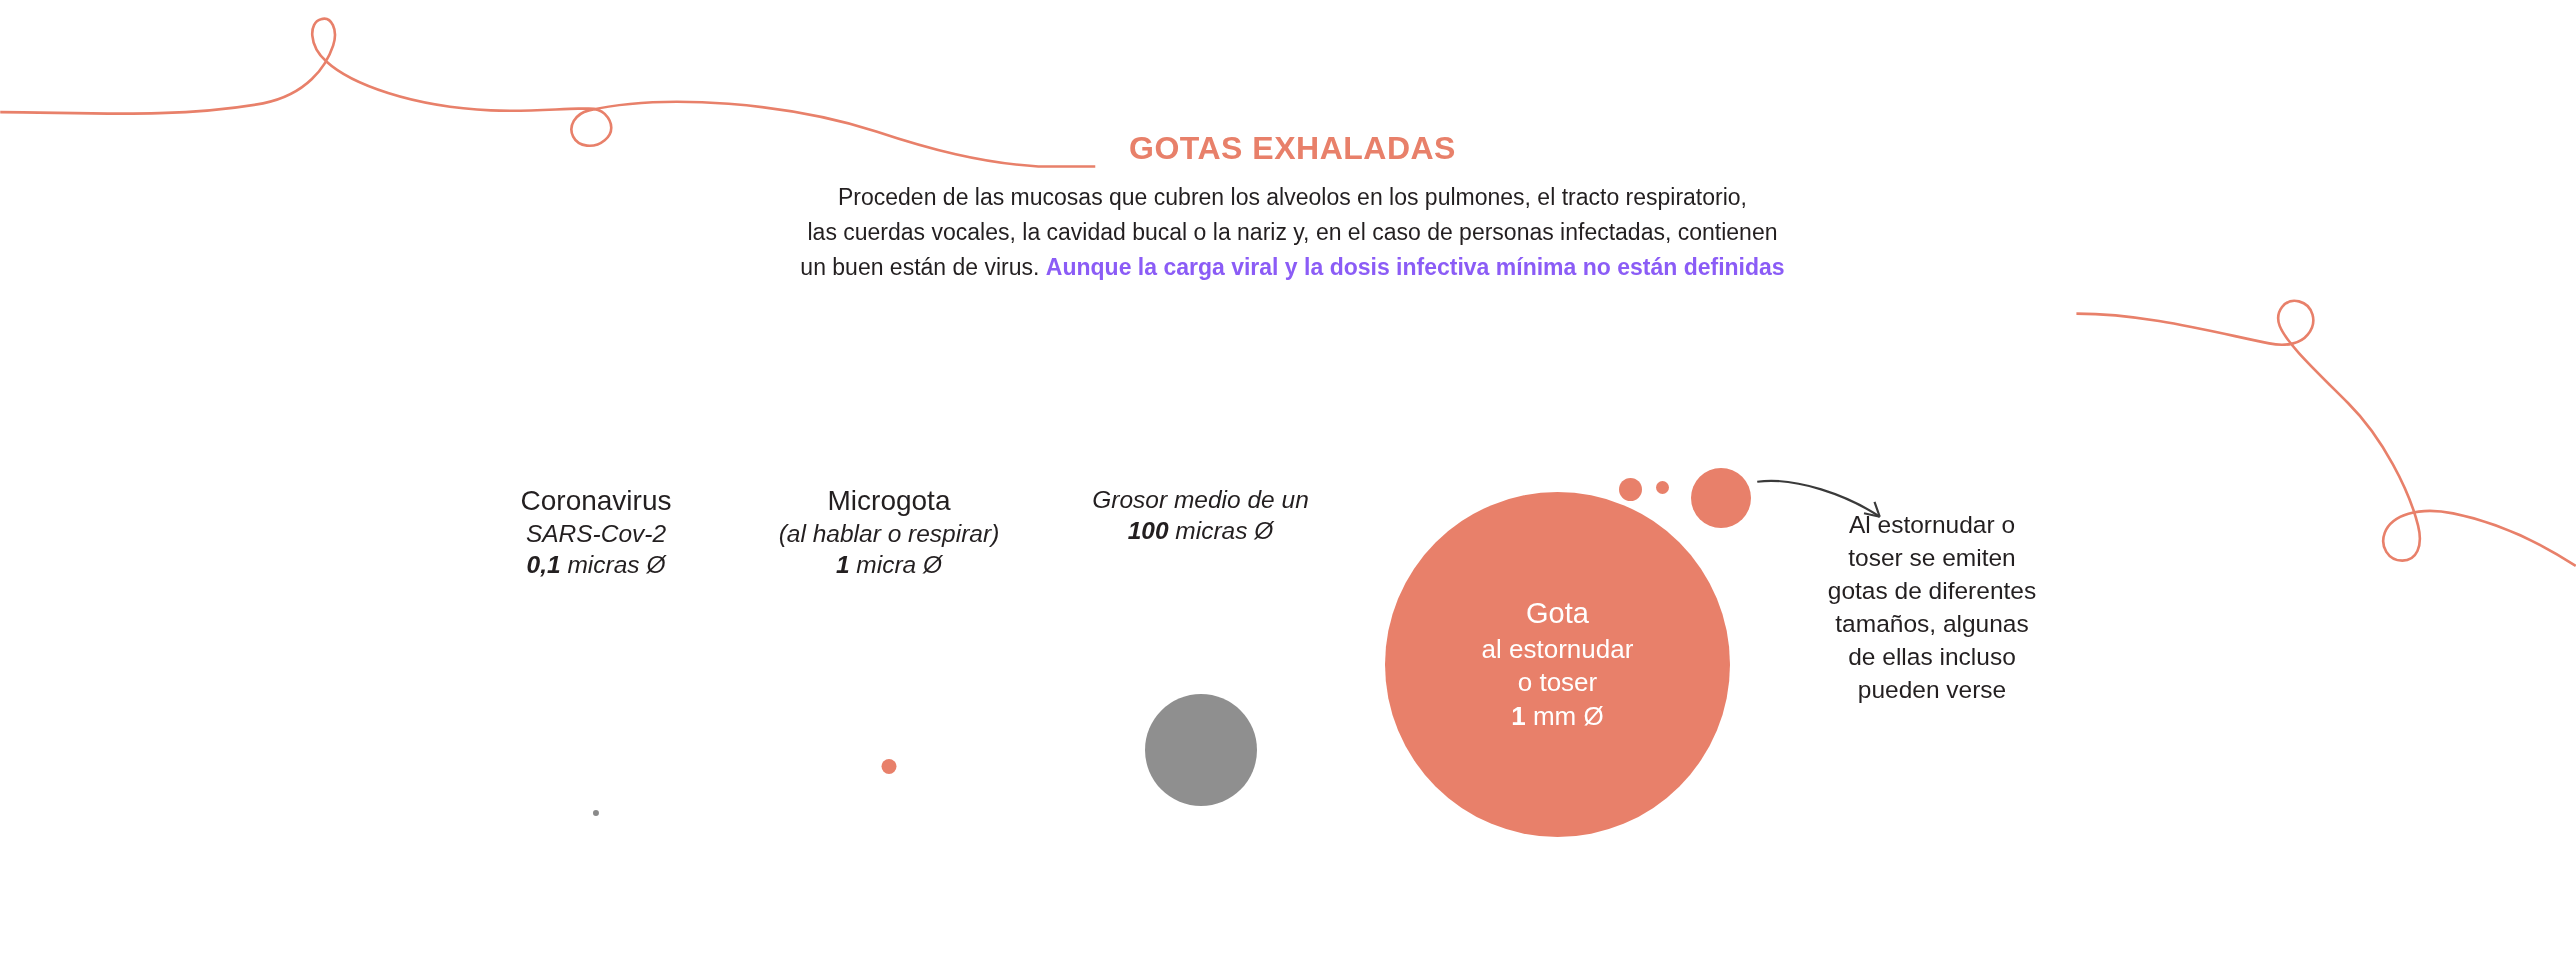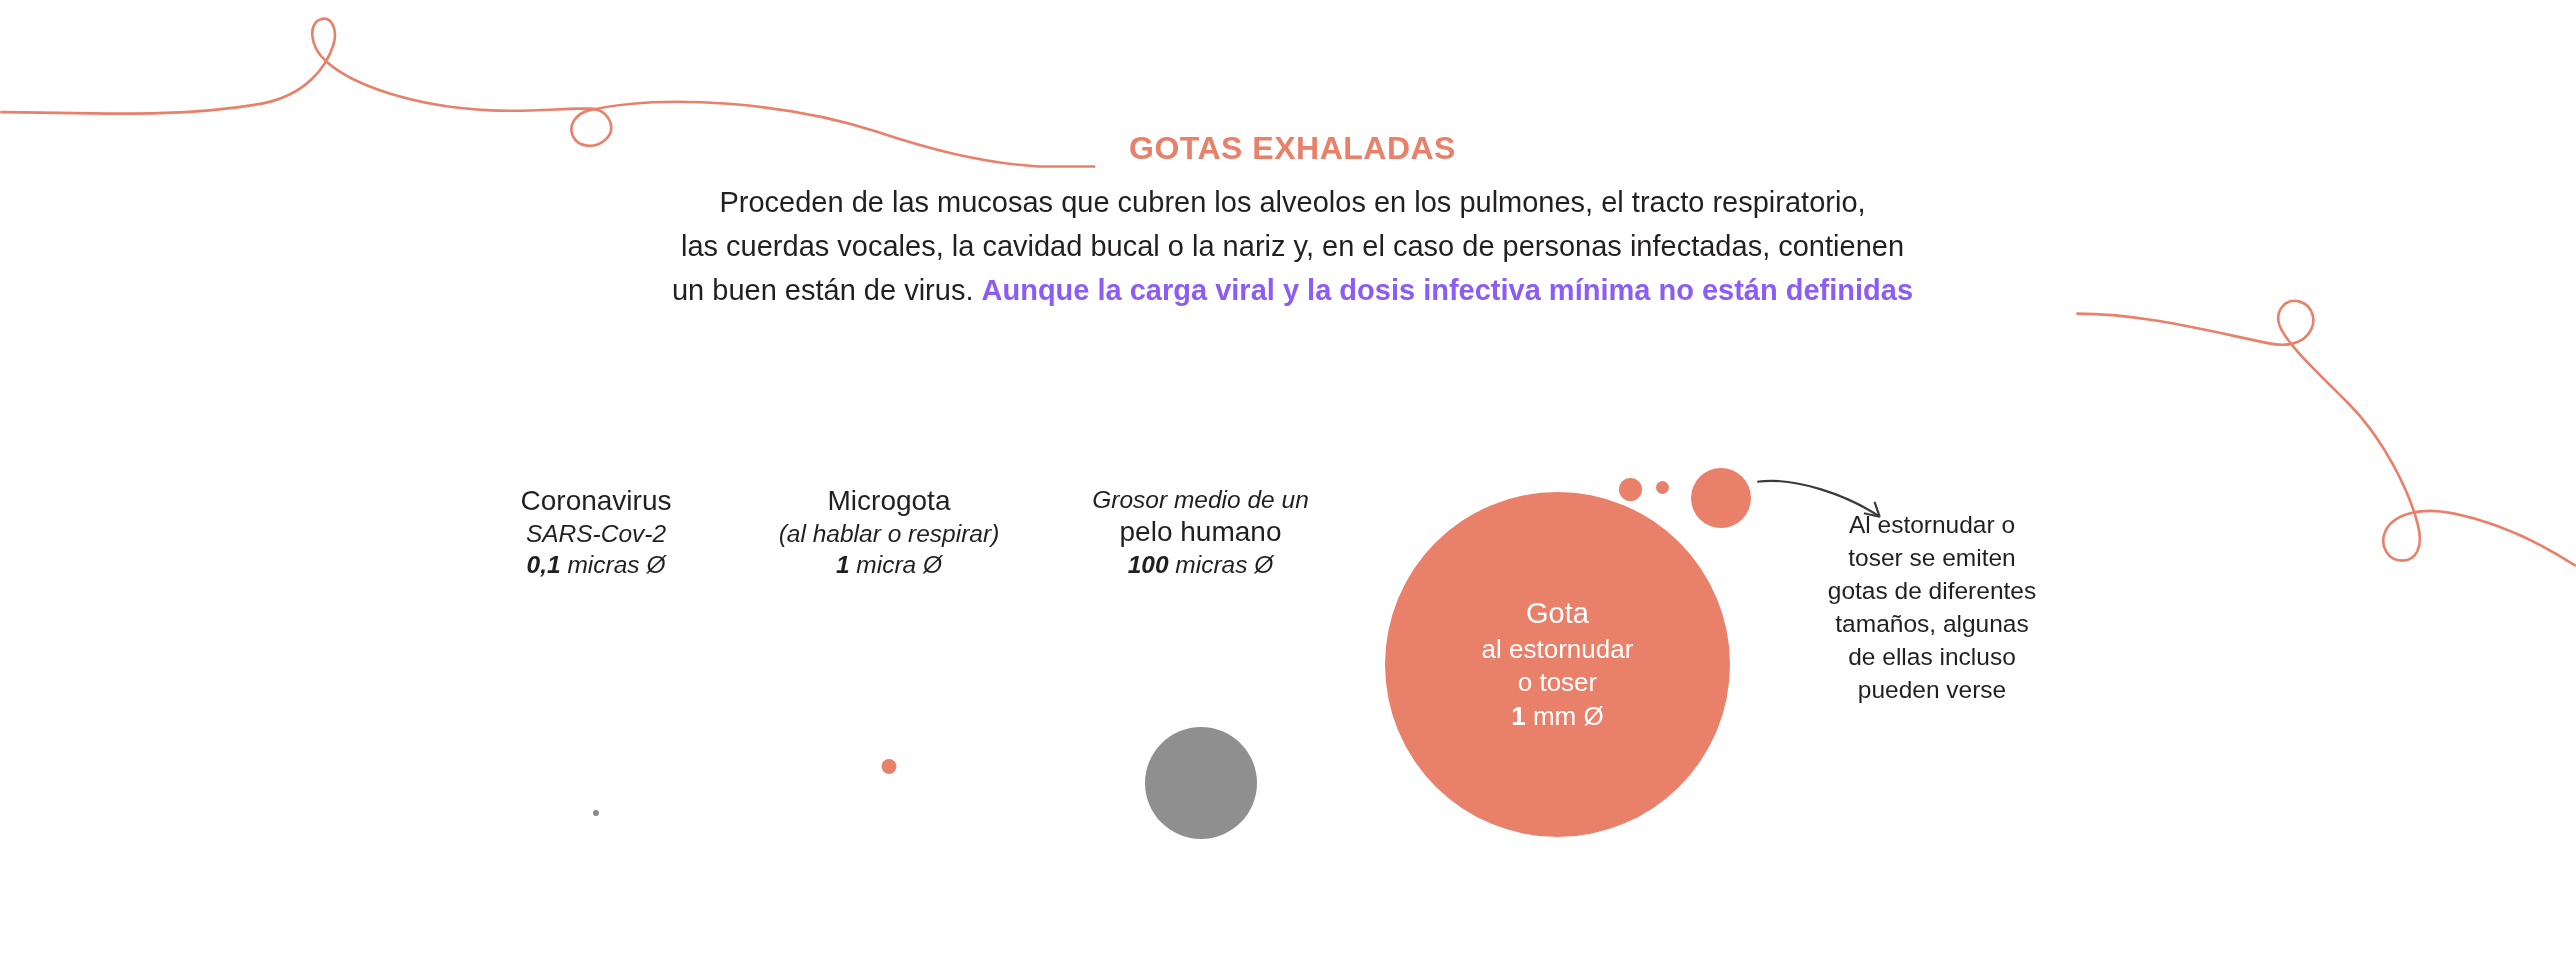--- a/index.html
+++ b/index.html
@@ -41,21 +41,21 @@
   }
   .kicker {
     font-size: 32px;
     font-weight: bold;
     letter-spacing: 0.5px;
     color: #e8806a;
     margin: 0 0 14px 0;
     line-height: 1.1;
   }
   .intro {
-    font-size: 29px;
+    font-size: 23px;
     line-height: 1.52;
     color: #231f20;
     margin: 0;
     white-space: nowrap;
   }
   .intro .hl {
     color: #8b5cf6;
     font-weight: bold;
   }
 
@@ -212,21 +212,20 @@
     <div class="title">Microgota</div>
     <div class="sub">(al hablar o respirar)</div>
     <div class="sub"><b>1</b><span> micra Ø</span></div>
     <div class="dot-wrap">
       <div class="dot" id="dot-microgota"></div>
     </div>
   </div>
 
   <div class="item" id="item-pelo">
     <div class="sub">Grosor medio de un</div>
-    <div class="title">pelo humano</div>
     <div class="sub"><b>100</b><span> micras Ø</span></div>
     <div class="dot-wrap">
       <div class="dot" id="dot-pelo"></div>
     </div>
   </div>
 
   <div id="drop-big">
     <div class="drop-label">
       <div class="big">Gota</div>
       <div>al estornudar</div>

